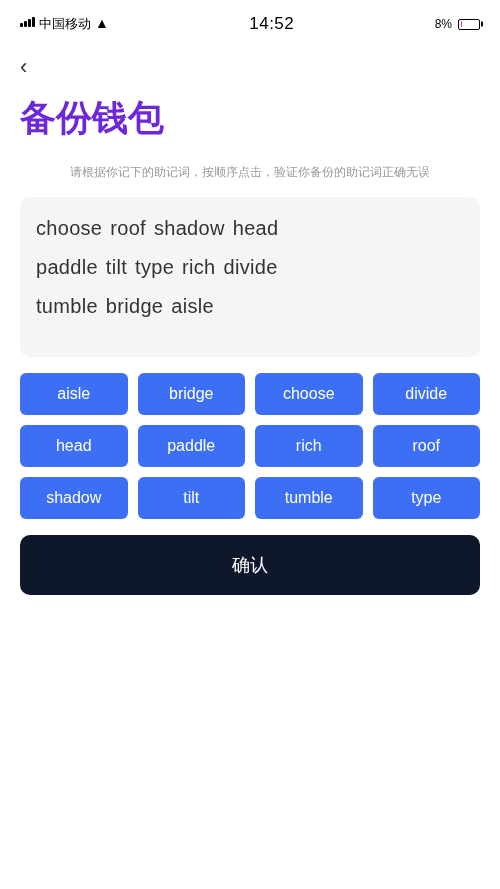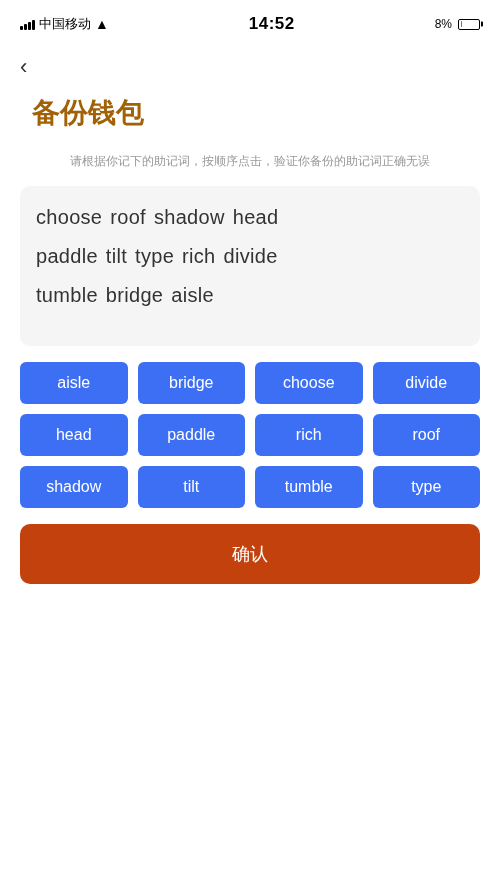--- a/index.html
+++ b/index.html
@@ -16,42 +16,41 @@
     
     .status-bar {
       display: flex;
       justify-content: space-between;
       align-items: center;
       padding: 10px 20px 6px 20px;
       height: 44px;
     }
     .status-left {
       display: flex;
-      align-items: center;
       gap: 4px;
       font-size: 13px;
       font-weight: 500;
     }
     .signal-bars {
       display: flex;
       align-items: flex-end;
       gap: 1px;
       height: 12px;
     }
     .signal-bar {
       width: 3px;
       background: #000;
       border-radius: 1px;
     }
     .wifi-icon {
       font-size: 14px;
     }
     .status-center {
       font-size: 17px;
-      font-weight: 700;
+      font-weight: 400;
       letter-spacing: 0.5px;
     }
     .status-right {
       display: flex;
       align-items: center;
       gap: 6px;
       font-size: 12px;
     }
     .battery-container {
       display: flex;
@@ -92,24 +91,24 @@
       cursor: pointer;
     }
     .back-arrow {
       font-size: 22px;
       color: #333;
       font-weight: 300;
     }
 
     
     .page-title {
-      padding: 8px 20px 20px 32px;
-      font-size: 28px;
+      padding: 8px 20px 20px 20px;
+      font-size: 36px;
       font-weight: 700;
-      color: #a16207;
+      color: #6d28d9;
     }
 
     
     .section-header {
       text-align: center;
       margin-bottom: 6px;
     }
     .section-title {
       font-size: 16px;
       font-weight: 500;
@@ -167,21 +166,21 @@
       cursor: pointer;
       text-align: center;
     }
 
     
     .confirm-section {
       margin: 16px 20px;
     }
     .confirm-btn {
       width: 100%;
-      background: #c2410c;
+      background: #0f172a;
       color: #fff;
       border: none;
       border-radius: 10px;
       padding: 18px;
       font-size: 18px;
       font-weight: 500;
       cursor: pointer;
       text-align: center;
     }
   </style>

